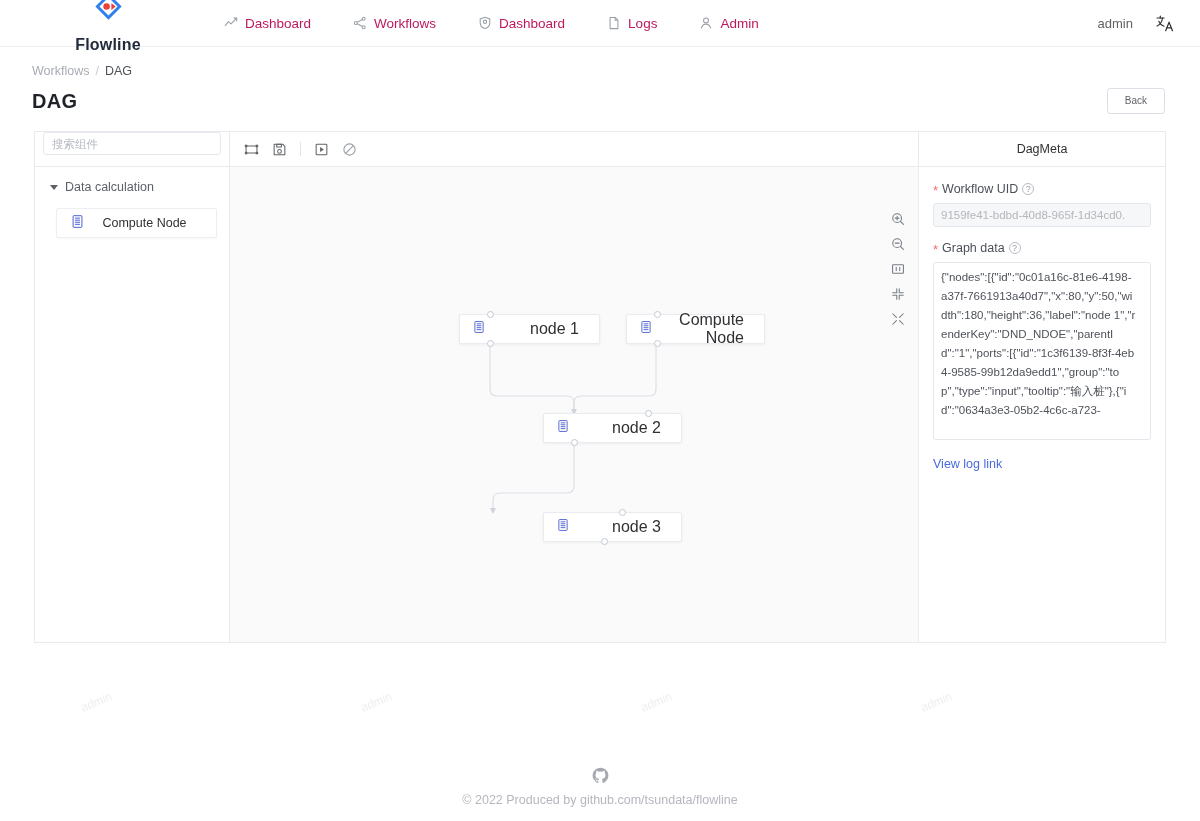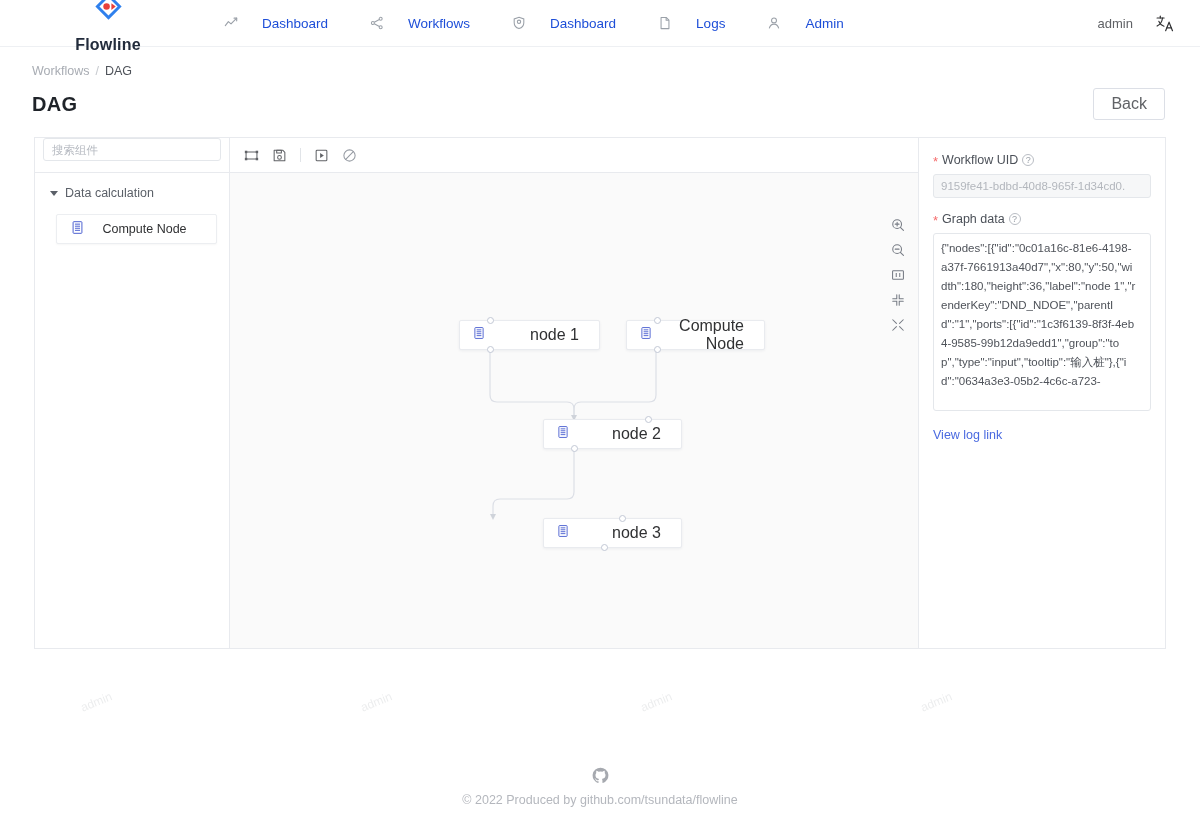--- a/index.html
+++ b/index.html
@@ -34,22 +34,22 @@
     height:47px;
     background:#fff;
     border-bottom:1px solid #eef0f3;
     display:flex; align-items:center;
     padding:0 16px 0 18px;
   }
   .brand{ display:flex; align-items:center; gap:12px; width:180px;flex-direction:column; }
   .brand-name{ font-size:16px; font-weight:bold; color:#222b3b; letter-spacing:.2px; }
   .navlist{ display:flex; align-items:center; gap:38px; margin-left:24px; }
   .navitem{
-    display:flex; align-items:center; gap:24px;
-    font-size:13.5px; color:#1d4ed8; cursor:pointer;
+    display:flex; align-items:center; gap:7px;
+    font-size:13.5px; color:#be185d; cursor:pointer;
     padding:4px 2px;
   }
   .navitem svg{ display:block; }
   .topright{ margin-left:auto; display:flex; align-items:center; gap:22px; padding-right:10px;}
   .username{ font-size:13px; color:#606266; cursor:pointer;}
   .langbtn{ font-size:17px; color:#303133; cursor:pointer; line-height:1; display:flex;}
 
   
   #crumbwrap{ position:relative; z-index:10; padding:17px 0 0 32px; }
   .crumb{ font-size:12.5px; color:#a8acb3; display:flex; gap:6px; align-items:center;}
@@ -58,21 +58,21 @@
   .crumb a{ color:#a8acb3; text-decoration:none; cursor:pointer;}
   #titlerow{
     position:relative; z-index:10;
     display:flex; align-items:center;
     padding:10px 35px 0 32px;
   }
   #pagetitle{ font-size:20px; font-weight:bold; color:#1f2329; letter-spacing:.3px;}
   #backbtn{
     margin-left:auto;
     min-width:50px;
-    font-size:16px; color:#606266;
+    font-size:10px; color:#606266;
     background:#fff; border:1px solid #dcdfe6; border-radius:3px;
     padding:7px 17px; cursor:pointer; line-height:1;
   }
 
   
   #board{
     position:relative; z-index:10;
     margin:17px 34px 0 34px;
     height:512px;
     border:1px solid #e8eaee;
@@ -433,20 +433,21 @@
         <span class="zb">
           <svg width="14" height="14" viewBox="0 0 16 16" fill="none" stroke="#767b84" stroke-width="1.2" stroke-linecap="round">
             <path d="M2 2 L6.2 6.2 M14 2 L9.8 6.2 M2 14 L6.2 9.8 M14 14 L9.8 9.8"></path>
           </svg>
         </span>
       </div>
     </div>
   </div>
 
   <div id="meta">
+    <div class="meta-head">DagMeta</div>
     <div class="meta-body">
       <div class="flabel">
         <span class="req">*</span>
         <span>Workflow UID</span>
         <span class="qmark">?</span>
       </div>
       <input id="uidinput" readonly="" value="9159fe41-bdbd-40d8-965f-1d34cd0." style="">
 
       <div class="fgap"></div>
 

